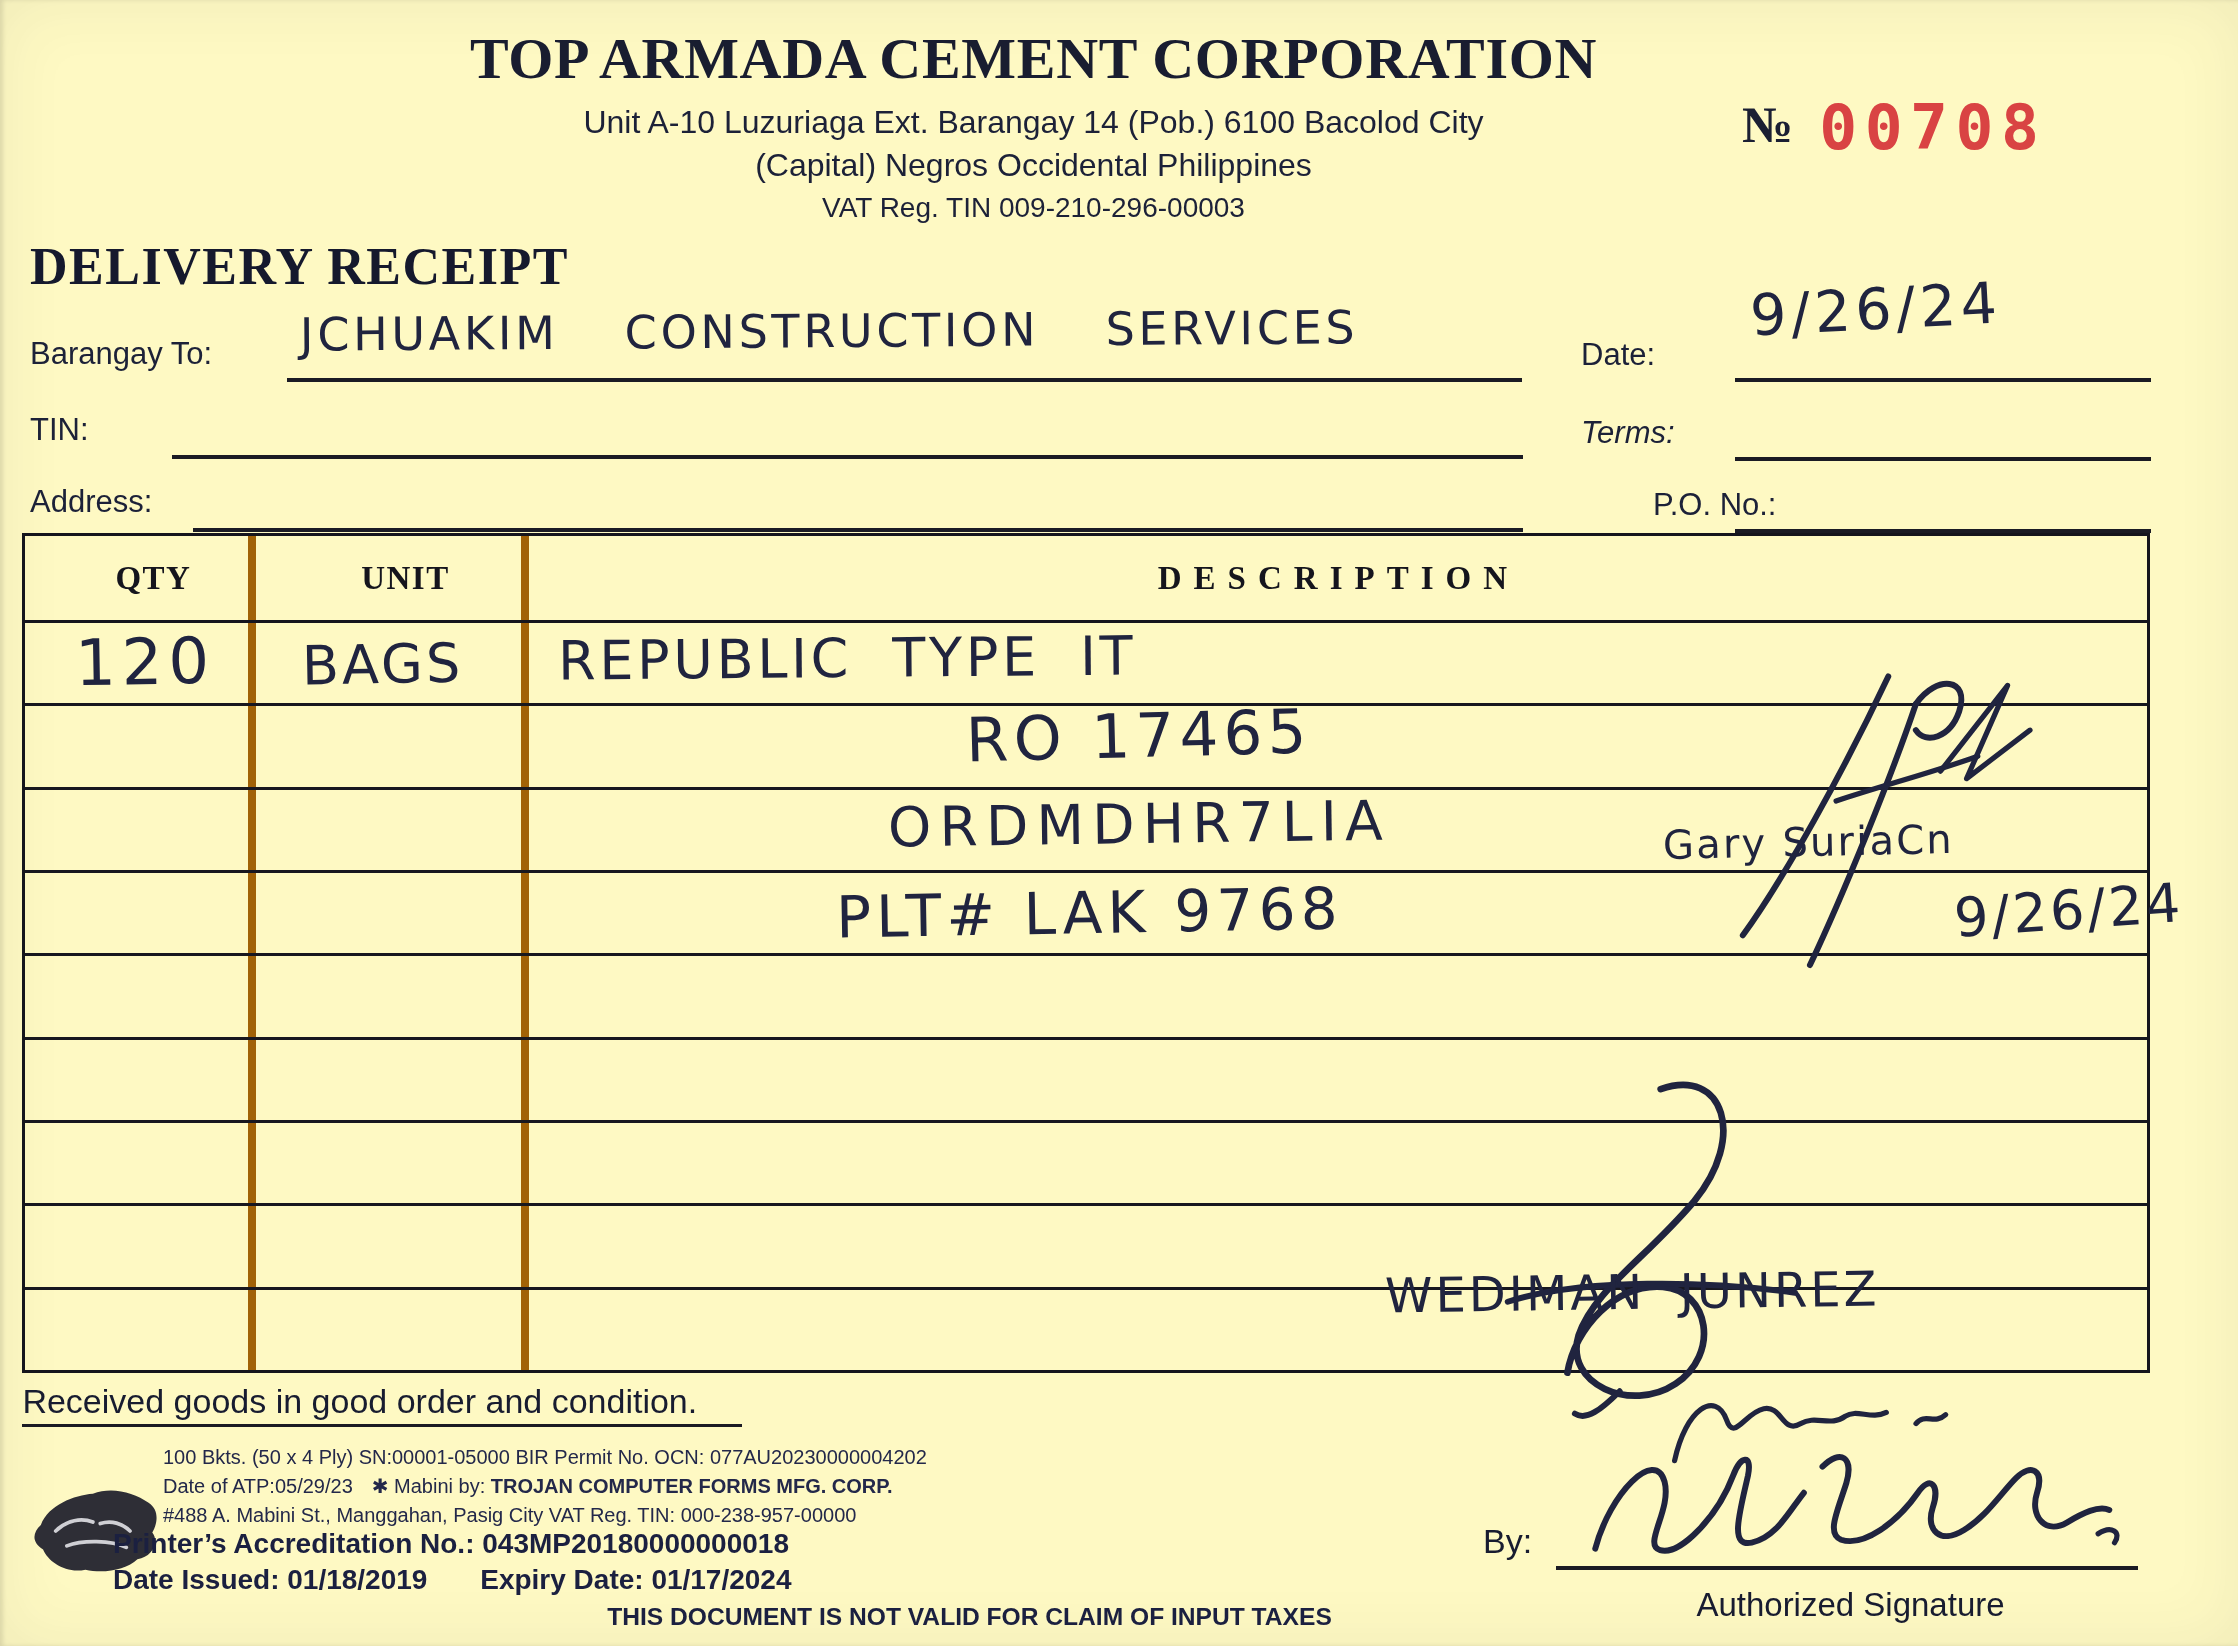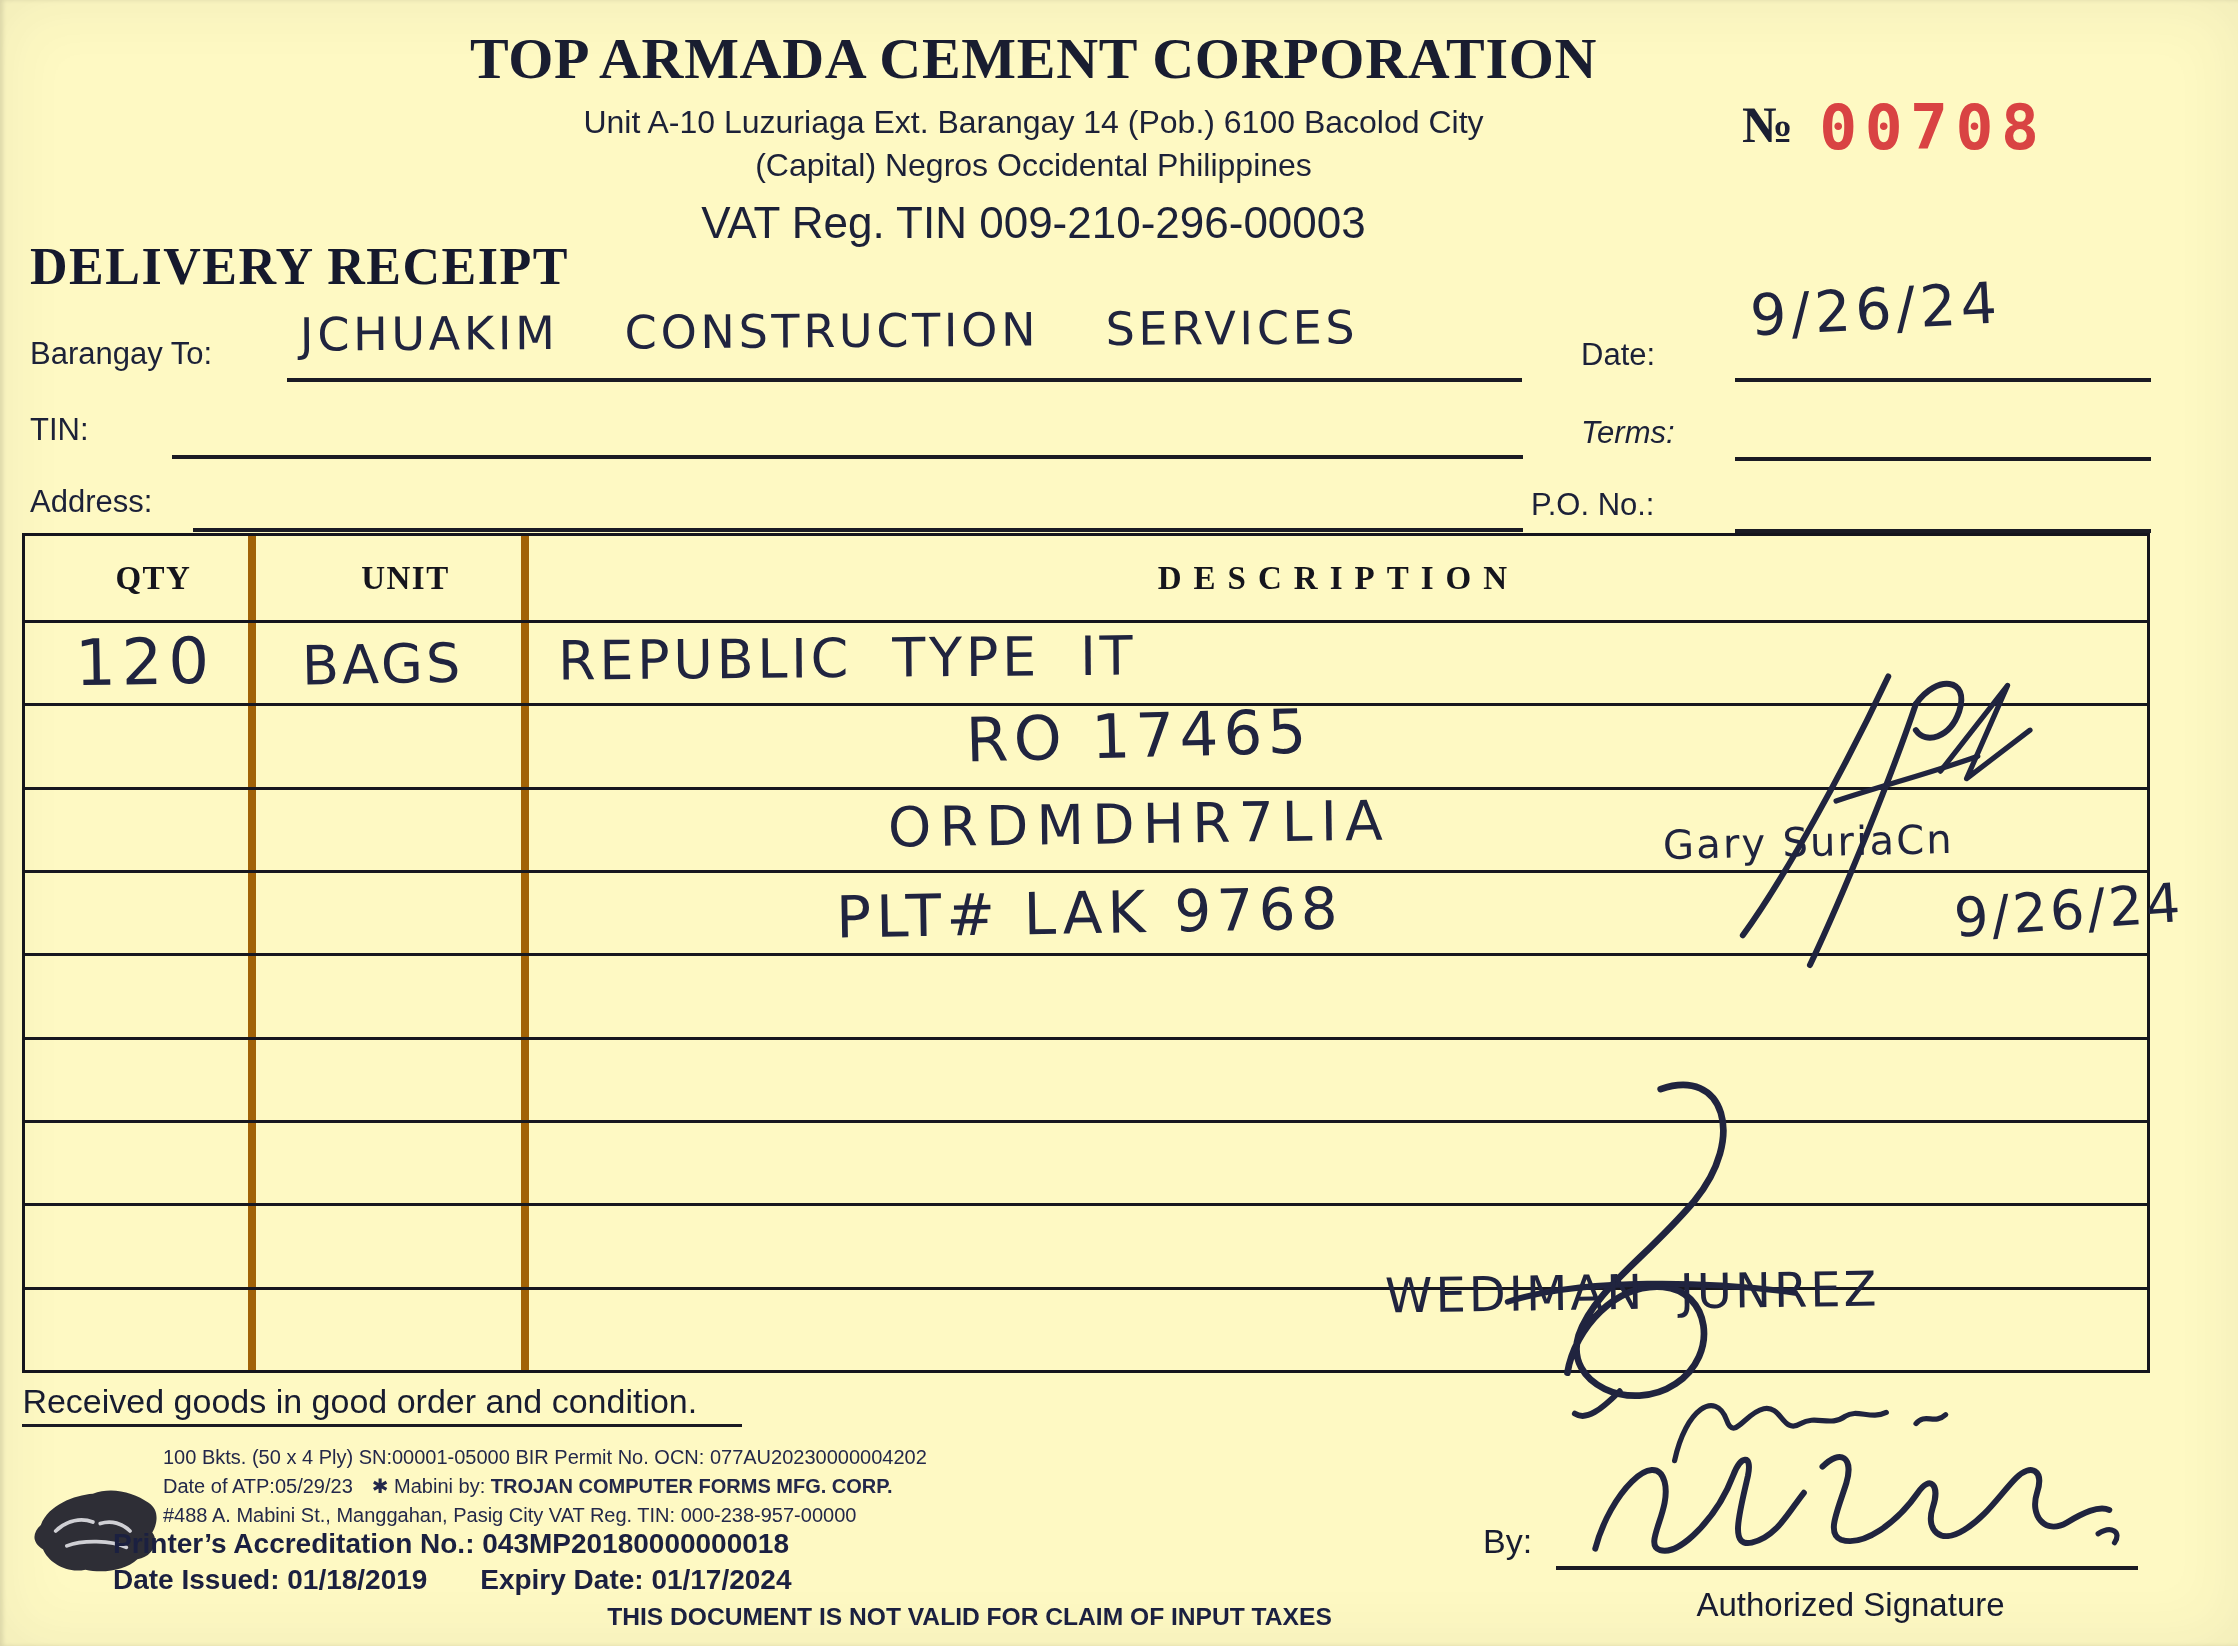--- a/index.html
+++ b/index.html
@@ -28,21 +28,21 @@
 </style>
 </head>
 <body>
 
 <div class="page">
 
   <div class="abs" style="left:194px;top:25px;width:1679px;text-align:center;">
     <div class="serif" style="font-size:58px;font-weight:bold;letter-spacing:0.7px;color:#191d30;">TOP ARMADA CEMENT CORPORATION</div>
     <div style="font-size:32px;margin-top:12px;">Unit A-10 Luzuriaga Ext. Barangay 14 (Pob.) 6100 Bacolod City</div>
     <div style="font-size:32px;margin-top:6px;">(Capital) Negros Occidental Philippines</div>
-    <div style="font-size:44px;margin-top:14px;text-align:center;">VAT Reg. TIN 009-210-296-00003</div>
+    <div style="font-size:28px;margin-top:8px;text-align:center;">VAT Reg. TIN 009-210-296-00003</div>
   </div>
 
   <div class="abs" style="left:1742px;top:91px;display:flex;align-items:flex-start;">
     <span class="serif" style="font-size:51px;font-weight:bold;color:#1b1f33;margin-top:4.5px;">№</span>
     <span style="font-family:'DejaVu Sans Mono',monospace;font-size:63px;font-weight:bold;color:#d94343;letter-spacing:7.5px;margin-left:26px;">00708</span>
   </div>
 
   <div class="abs serif" style="left:30px;top:237px;font-size:52px;font-weight:bold;letter-spacing:1.5px;color:#15192d;">DELIVERY RECEIPT</div>
 
   <div class="abs lbl" style="left:30px;top:336px;font-size:31px;">Barangay To:</div>
@@ -55,21 +55,21 @@
   <div class="abs lbl" style="left:30px;top:484px;font-size:31px;">Address:</div>
   <div class="abs uline" style="left:193px;top:528px;width:1330px;"></div>
 
   <div class="abs lbl" style="left:1581px;top:337px;font-size:31px;">Date:</div>
   <div class="abs uline" style="left:1735px;top:378px;width:416px;"></div>
   <div class="abs hw" style="left:1750px;top:276px;font-size:57px;letter-spacing:4.5px;transform:rotate(-3deg);">9/26/24</div>
 
   <div class="abs lbl" style="left:1581px;top:415px;font-size:31px;font-style:italic;">Terms:</div>
   <div class="abs uline" style="left:1735px;top:457px;width:416px;"></div>
 
-  <div class="abs lbl" style="left:1531px;top:487px;font-size:31px;">P.O. No.:</div>
+  <div class="abs lbl" style="left:1653px;top:487px;font-size:31px;">P.O. No.:</div>
   <div class="abs uline" style="left:1735px;top:529px;width:416px;"></div>
 
   <div class="abs dr-table">
     <div class="trow thead">
       <div class="c1">QTY</div>
       <div class="c2">UNIT</div>
       <div class="c3">DESCRIPTION</div>
     </div>
     <div class="trow tdata">
         <div class="c1"></div>

